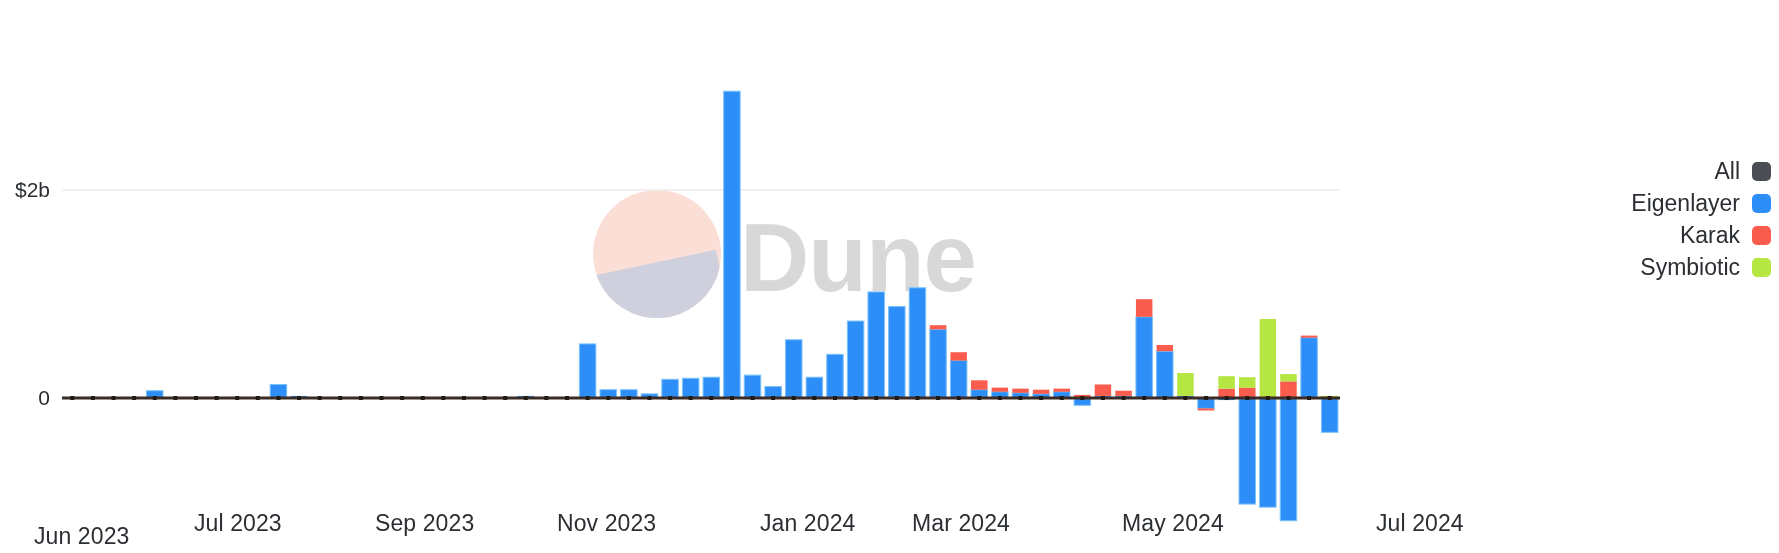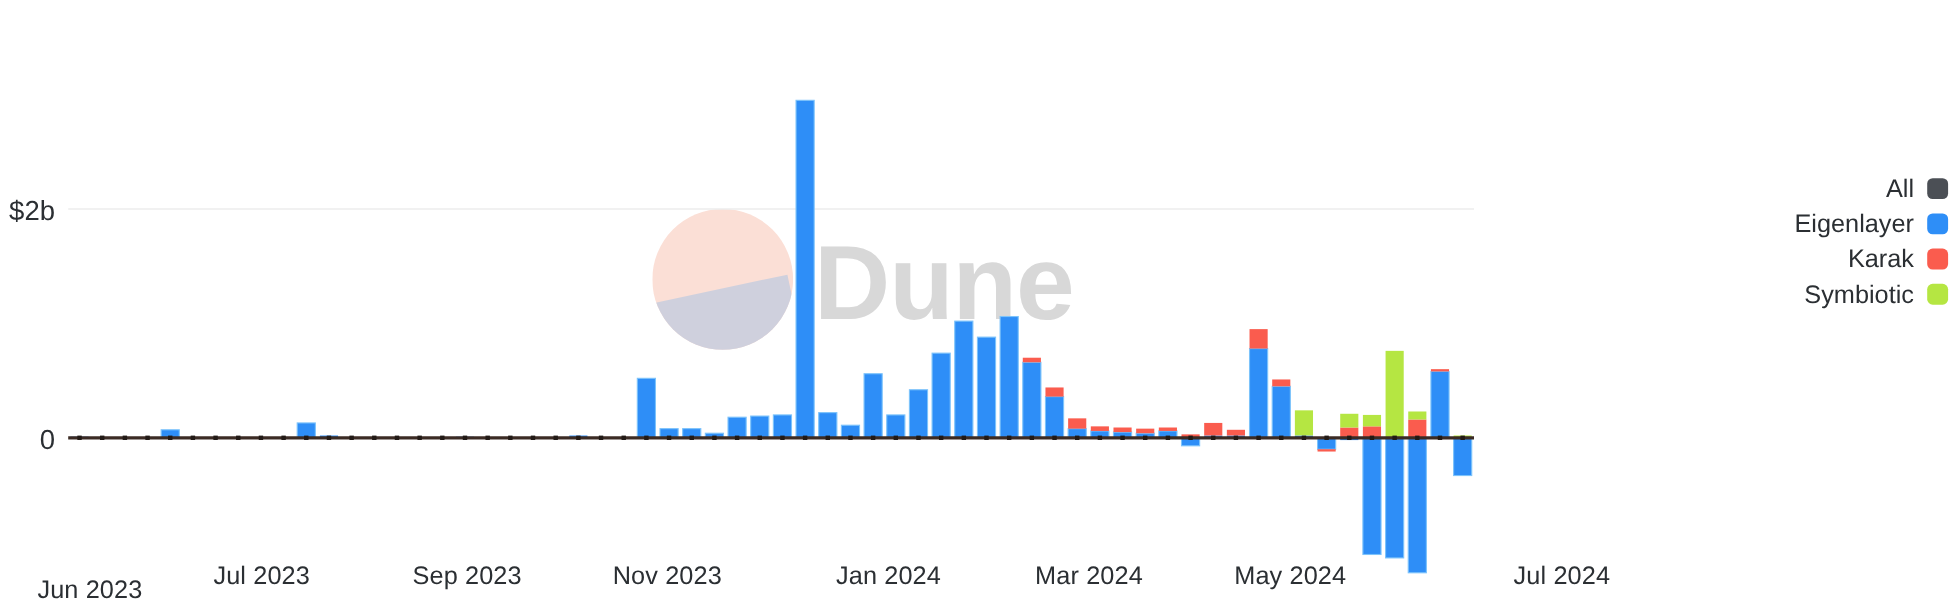--- a/index.html
+++ b/index.html
@@ -34,21 +34,21 @@
   }
   .axis-label {
     position: absolute;
     font-size: 23px;
     color: #2b2f33;
     white-space: nowrap;
     letter-spacing: 0.1px;
   }
   .y-tick-label {
     position: absolute;
-    font-size: 25px;
+    font-size: 21px;
     color: #2b2f33;
     text-align: right;
     white-space: nowrap;
   }
   .legend {
     position: absolute;
     right: 8px;
     top: 160px;
     display: flex;
     flex-direction: column;
@@ -255,21 +255,21 @@
   </div>
 
   <div class="y-tick-label" style="left:0px; top:178px; width:50px;">$2b</div>
   <div class="y-tick-label" style="left:0px; top:386px; width:50px;">0</div>
 
   <div class="axis-label" style="left:34px; top:523px;">Jun 2023</div>
   <div class="axis-label" style="left:194px; top:510px;">Jul 2023</div>
   <div class="axis-label" style="left:375px; top:510px;">Sep 2023</div>
   <div class="axis-label" style="left:557px; top:510px;">Nov 2023</div>
   <div class="axis-label" style="left:760px; top:510px;">Jan 2024</div>
-  <div class="axis-label" style="left:941px; top:510px;">Mar 2024</div>
+  <div class="axis-label" style="left:912px; top:510px;">Mar 2024</div>
   <div class="axis-label" style="left:1122px; top:510px;">May 2024</div>
   <div class="axis-label" style="left:1376px; top:510px;text-align:right;">Jul 2024</div>
 
   <div class="legend">
     <div class="legend-item">
       <span class="legend-text">All</span>
       <span class="legend-swatch" style="background:#4b4f55;"></span>
     </div>
     <div class="legend-item">
       <span class="legend-text">Eigenlayer</span>

